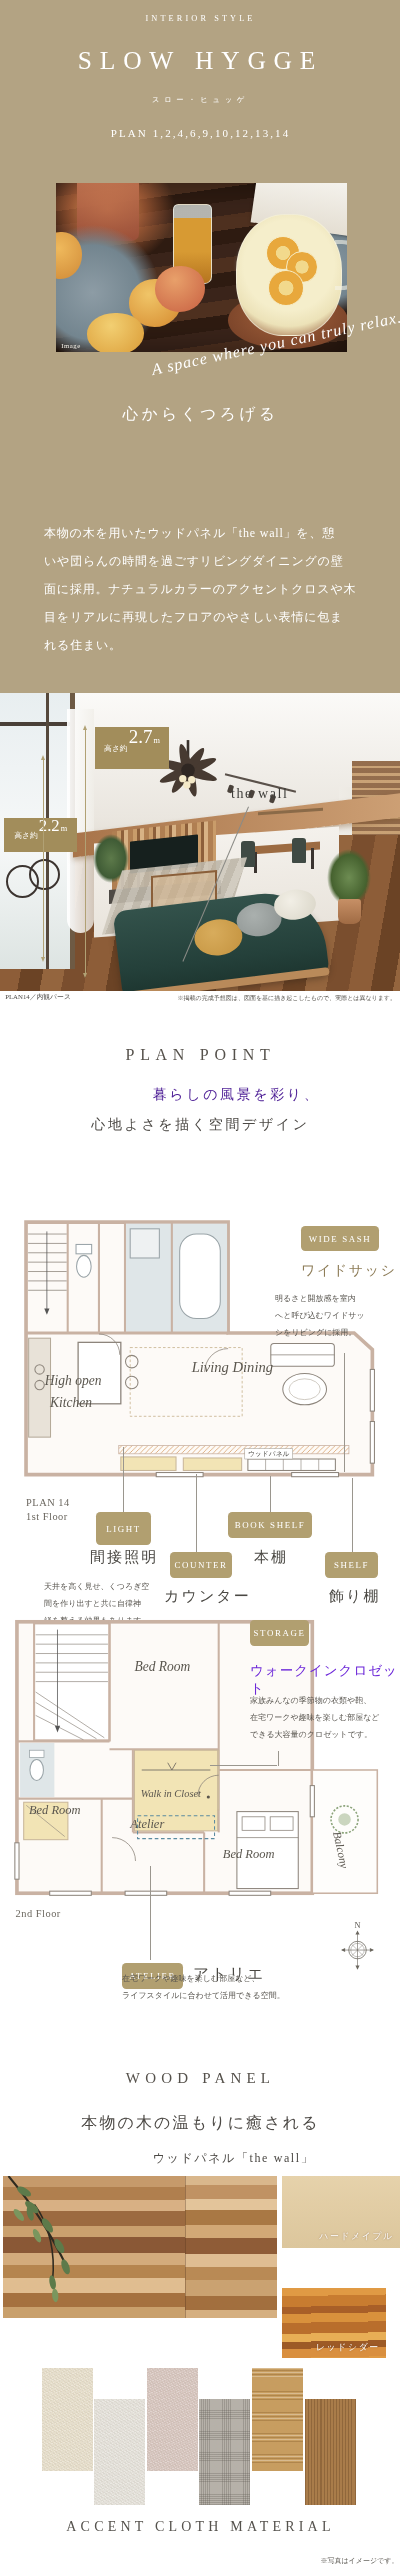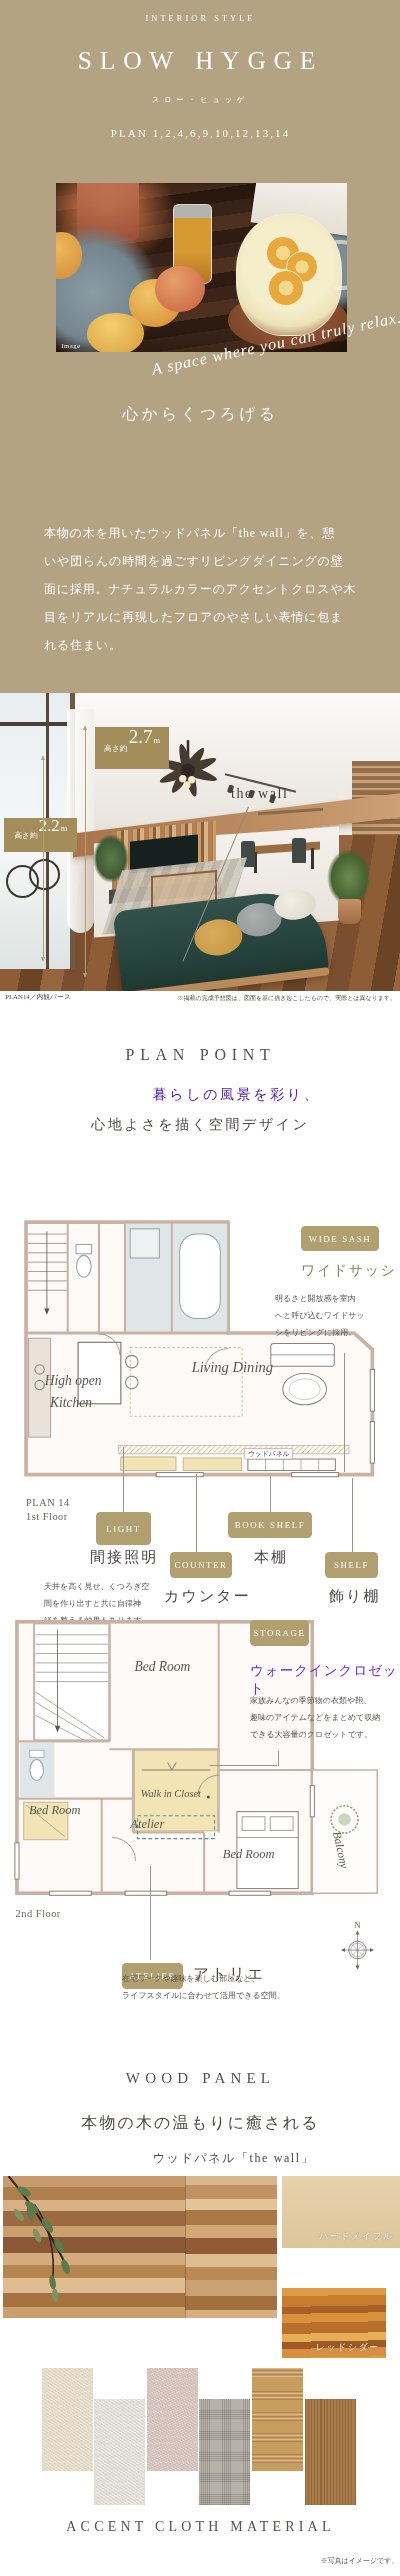--- a/index.html
+++ b/index.html
@@ -406,21 +406,21 @@
     <text class="rm" x="270" y="352" font-size="20">Walk in Closet</text>
     <text class="rm" x="55" y="385" font-size="24">Bed Room</text>
     <text class="rm" x="250" y="412" font-size="24">Atelier</text>
     <text class="rm" x="428" y="470" font-size="24">Bed Room</text>
     <text class="rm" x="640" y="420" font-size="22" transform="rotate(78 640 420)">Balcony</text>
   </svg>
 
   <div class="abs pbadge" style="left:250px;top:1620px;width:59px;height:26px;">STORAGE</div>
   <div class="abs" style="left:250px;top:1662px;font-size:13.5px;letter-spacing:1px;color:#6d28d9;">ウォークインクロゼット</div>
   <div class="abs fdesc" style="left:250px;top:1692px;width:148px;">家族みんなの季節物の衣類や鞄、
-趣味のアイテムなどをまとめて収納
+在宅ワークや趣味を楽しむ部屋など
 できる大容量のクロゼットです。</div>
   <div class="abs" style="left:210px;top:1765px;width:67px;height:0.5px;background:#9a968e;"></div>
   <div class="abs vlead" style="left:278px;top:1751px;height:15px;"></div>
 
   <div class="abs planlab" style="left:15.6px;top:1907px;">2nd Floor</div>
   <svg class="abs" style="left:341px;top:1920px;" width="33" height="57" viewBox="0 0 64 110">
     <text x="32" y="16" text-anchor="middle" font-size="16" fill="#55514b">N</text>
     <circle cx="32" cy="58" r="17" fill="none" stroke="#6b675f" stroke-width="1.5"></circle>
     <circle cx="32" cy="58" r="13" fill="none" stroke="#6b675f" stroke-width=".8"></circle>
     <line x1="32" y1="24" x2="32" y2="92" stroke="#6b675f" stroke-width="1.2"></line>

